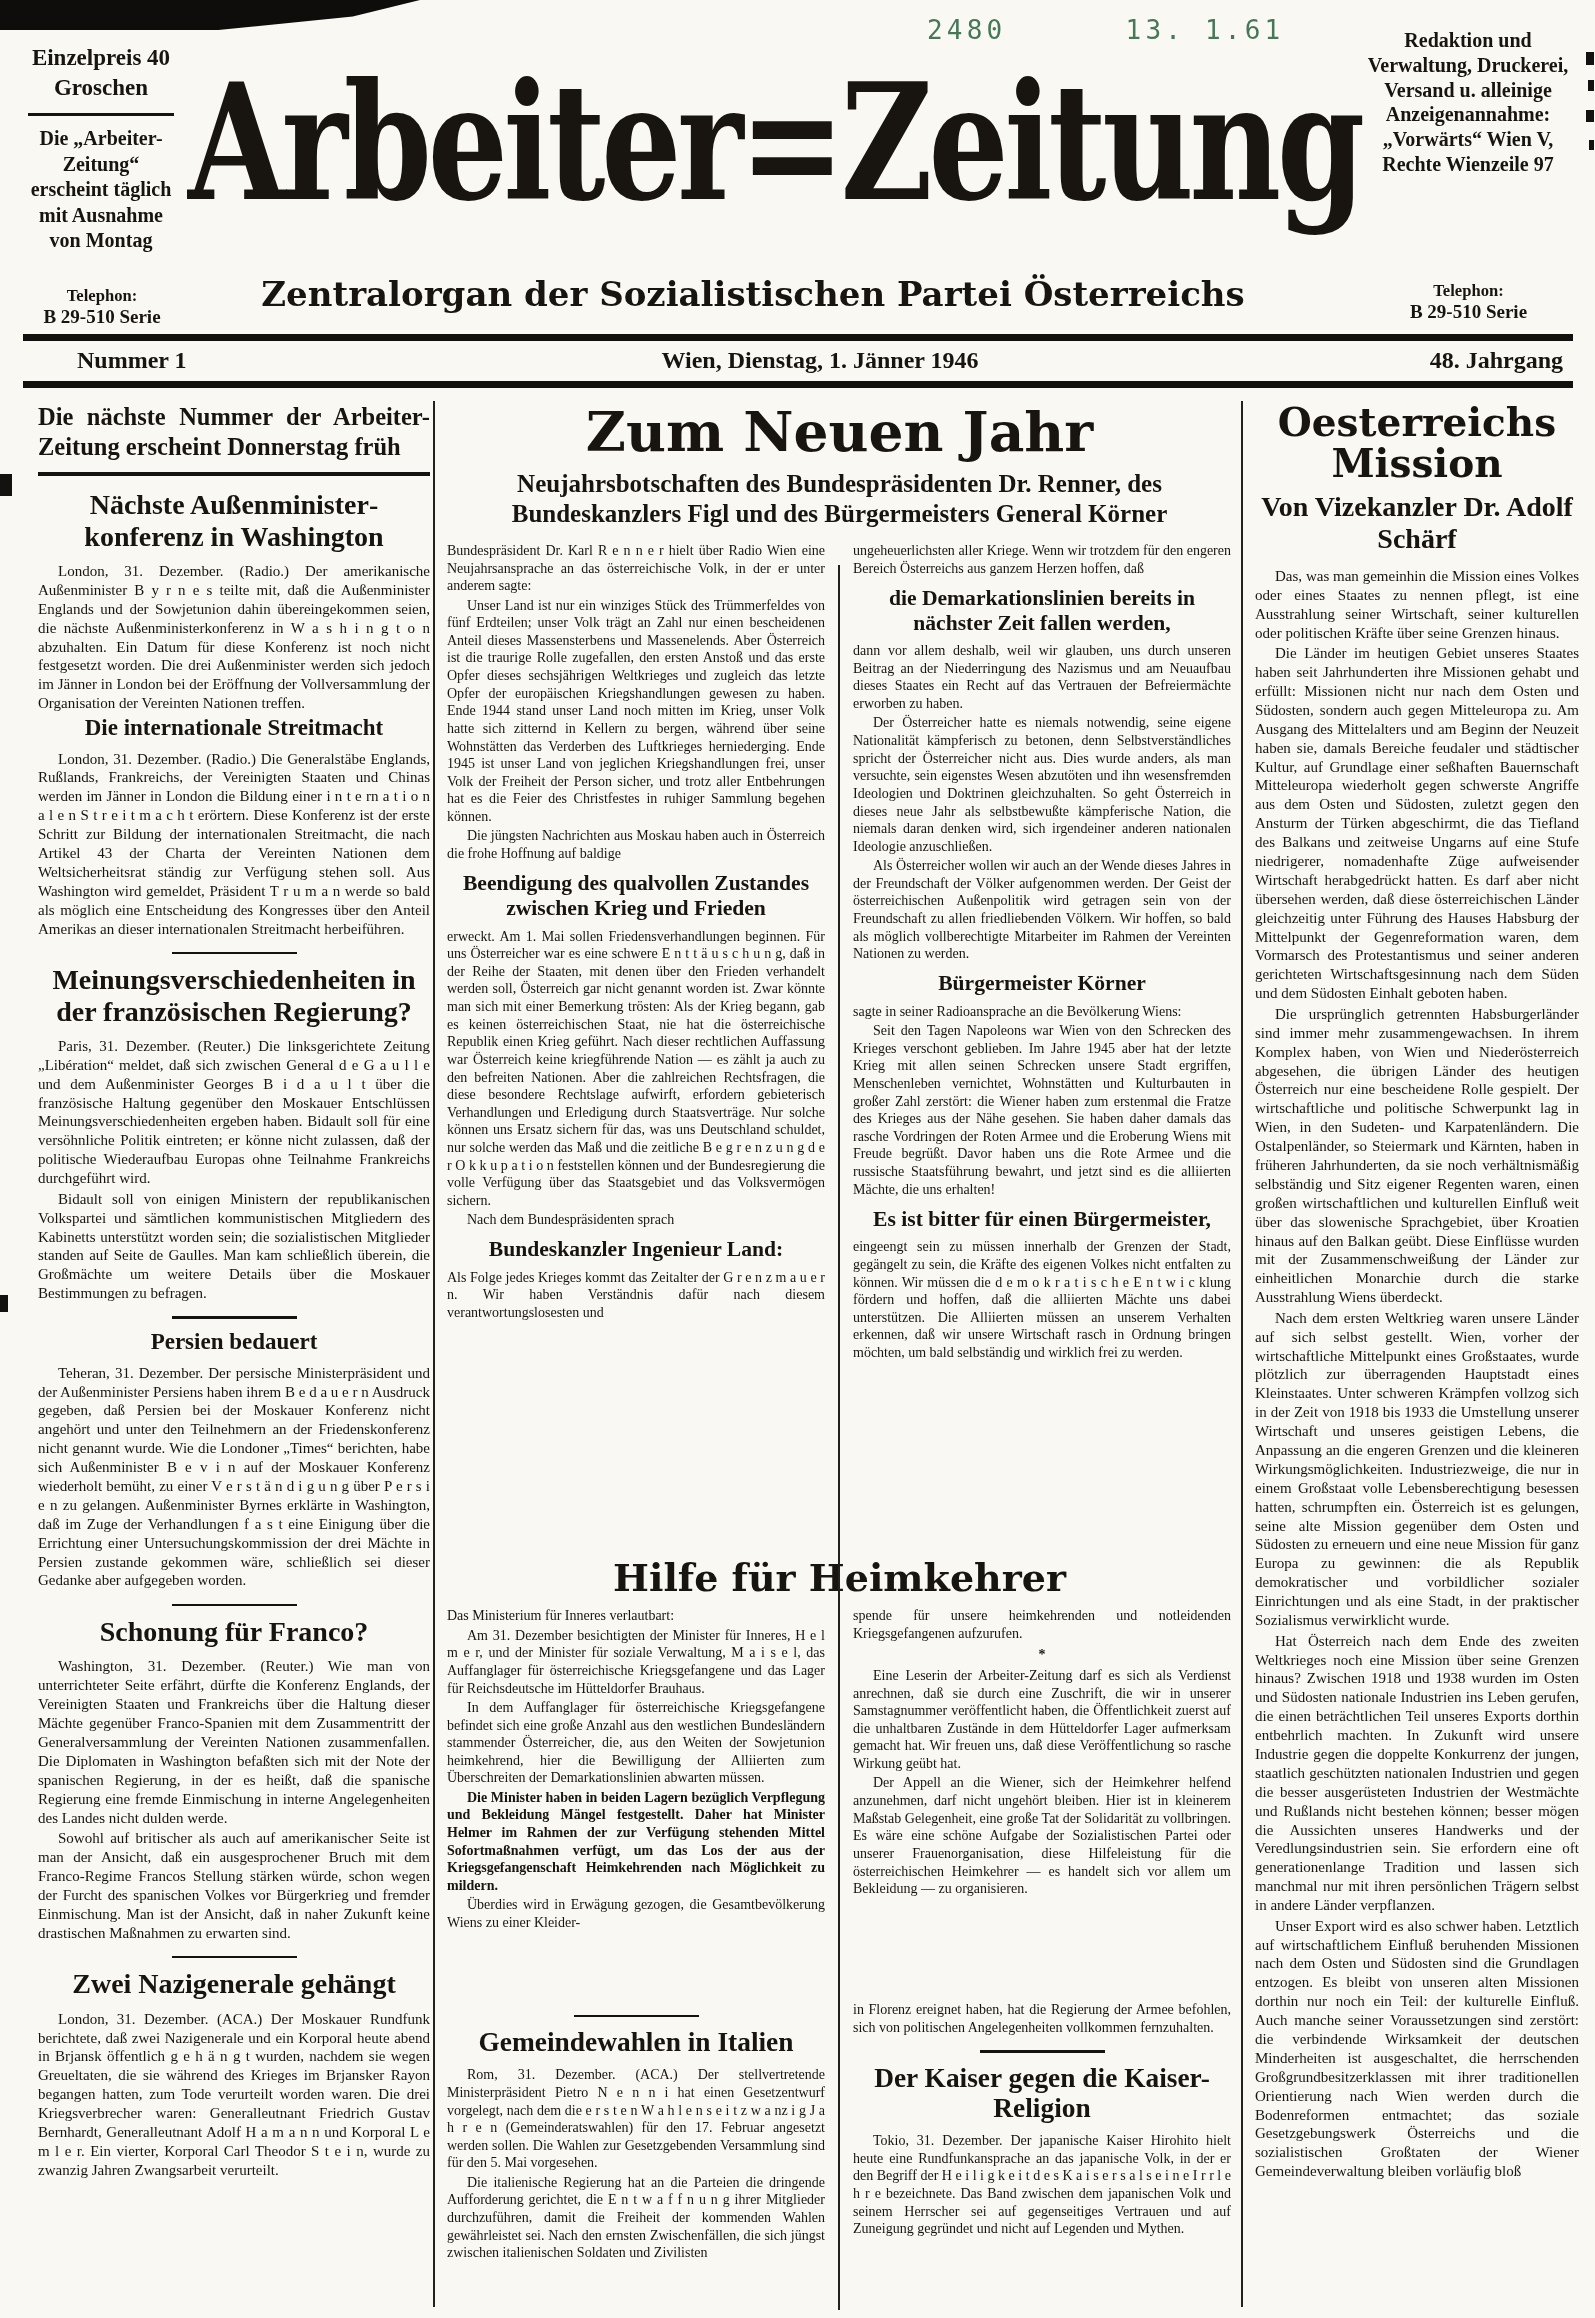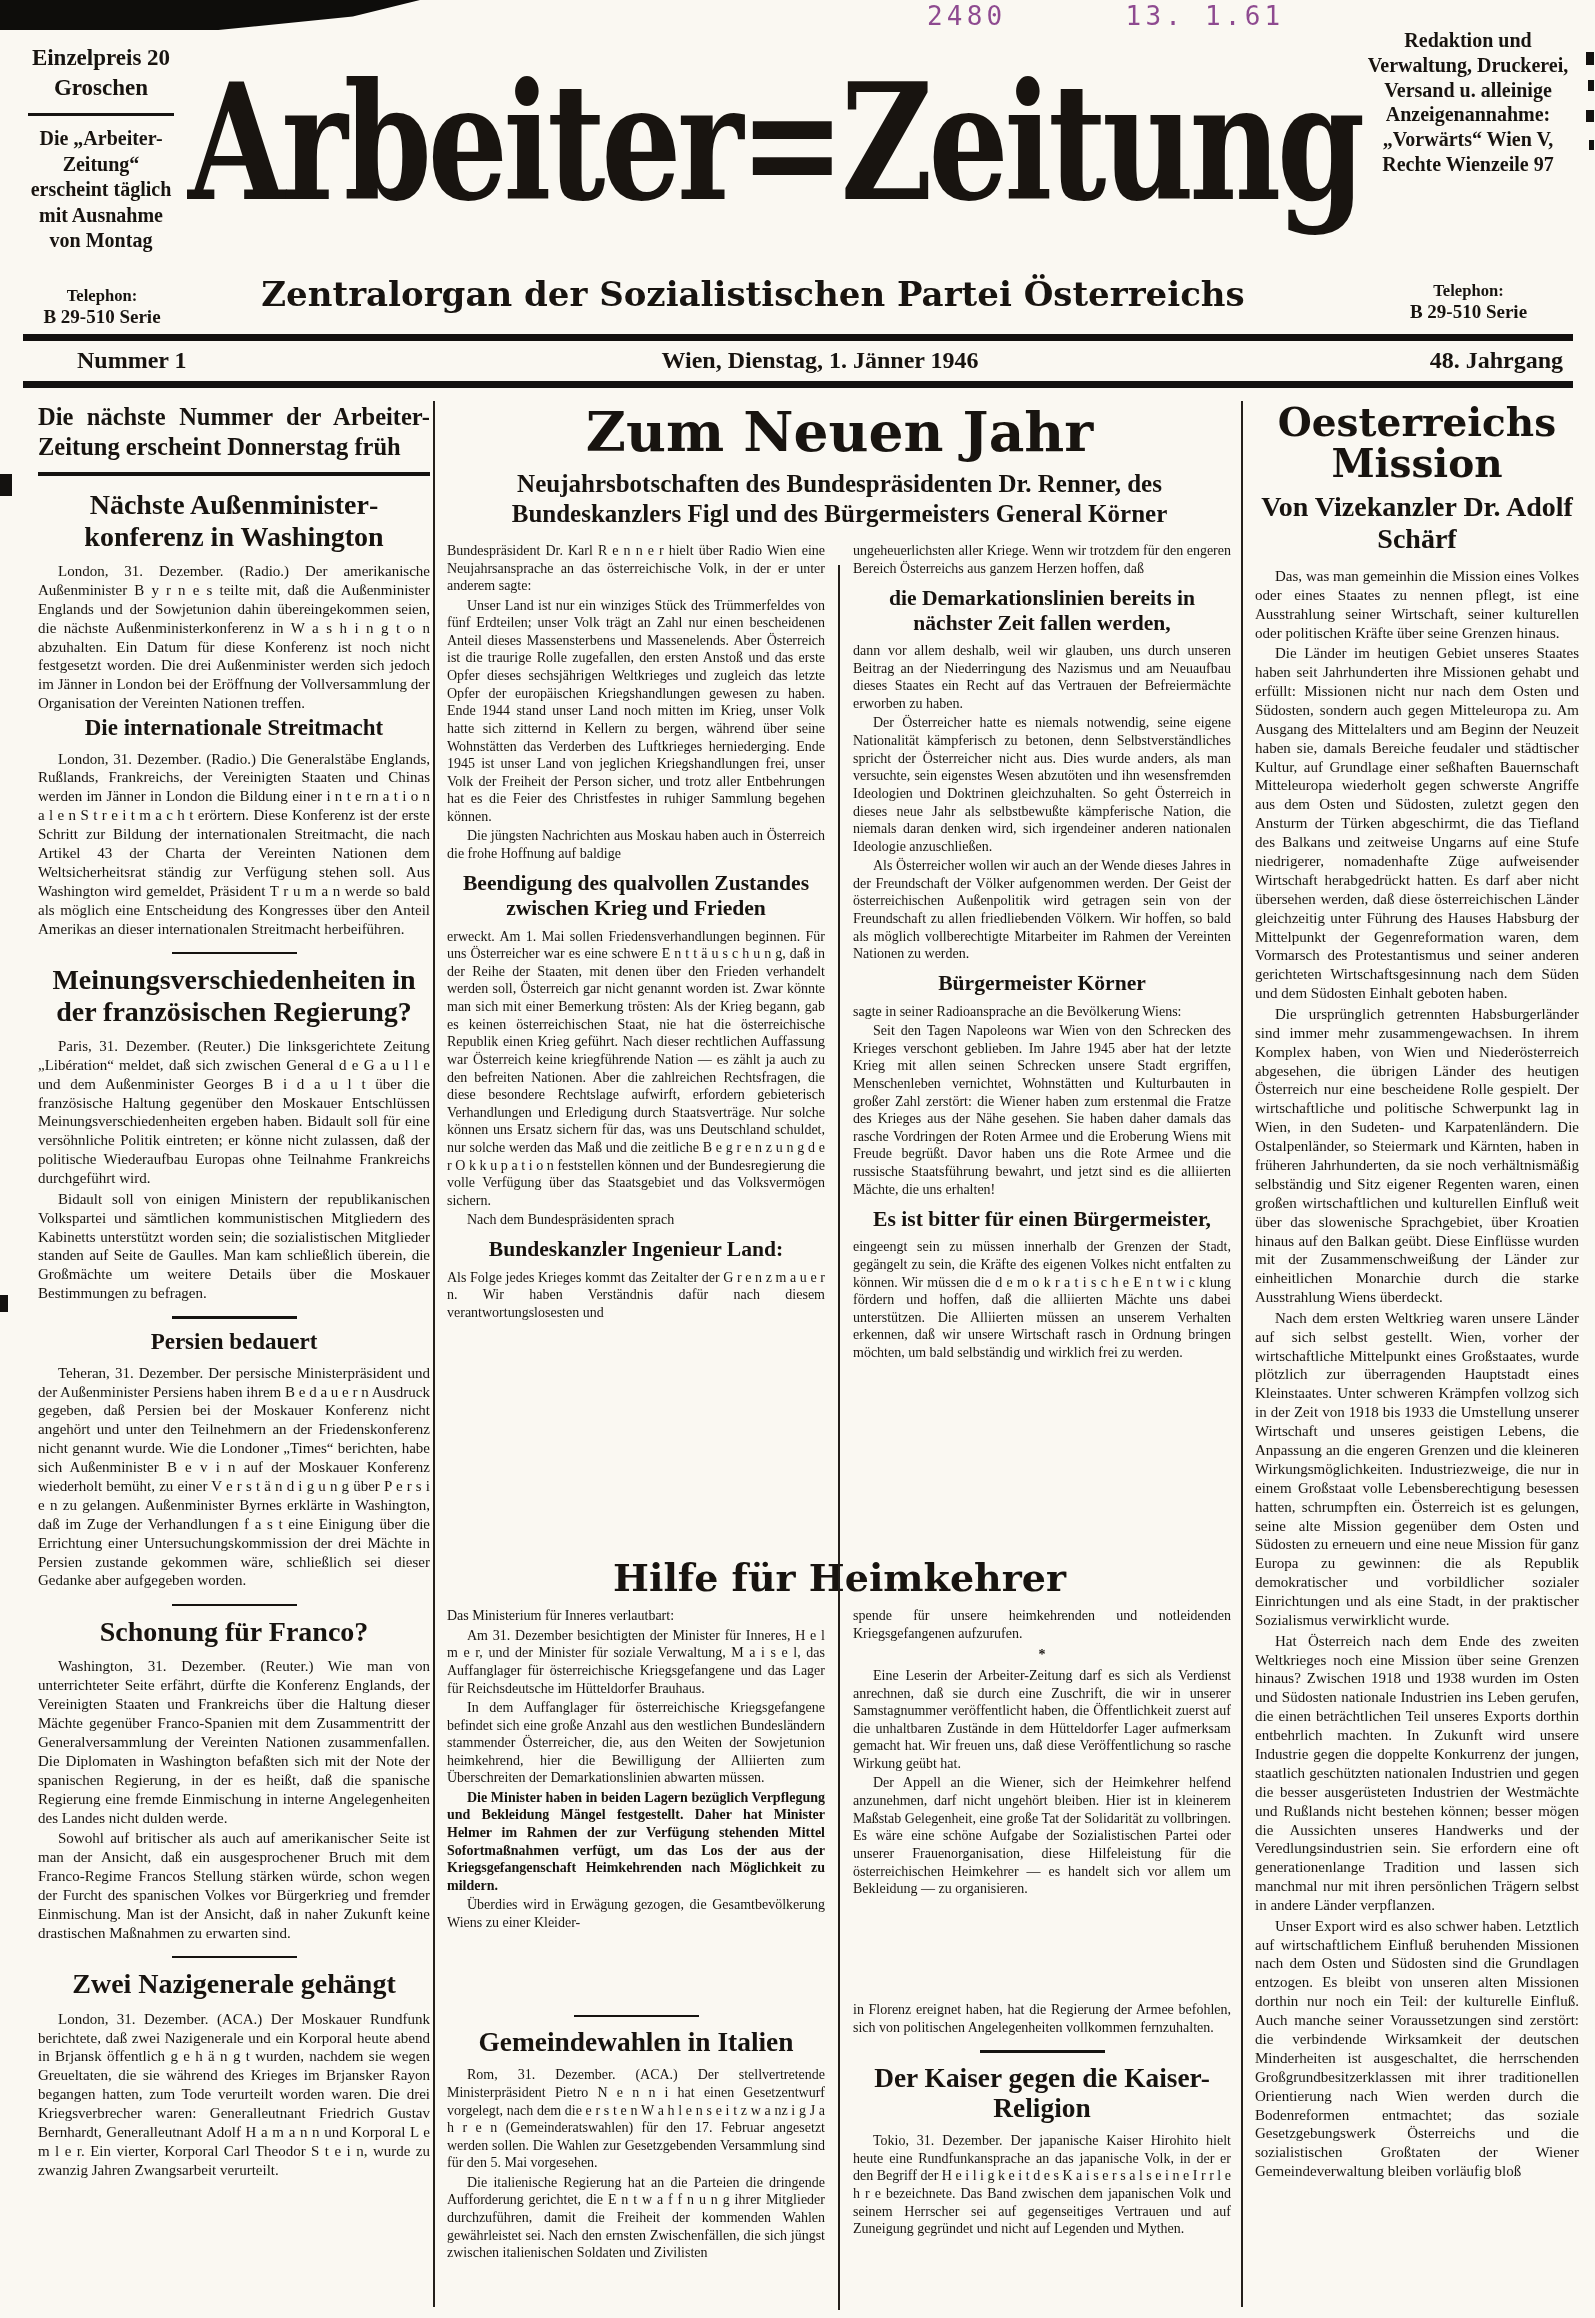--- a/index.html
+++ b/index.html
@@ -5,22 +5,22 @@
   * { margin:0; padding:0; box-sizing:border-box; }
   html,body { background:#8a8a8a; }
   .page {
     position:relative; width:1596px; height:2319px; margin:0 auto;
     background:#faf8f2; color:#181410; overflow:hidden;
     font-family:"Liberation Serif","DejaVu Serif",serif;
   }
   
   .blob-tl { position:absolute; top:0; left:0; width:420px; height:30px; background:#0e0d0b;
              clip-path:polygon(0 0,100% 0,84% 55%,52% 100%,0 100%); }
-  .stamp { position:absolute; top:1px; left:927px; font-family:"DejaVu Sans Mono",monospace;
-           font-size:26px; letter-spacing:4.2px; color:#701a75; opacity:.78; white-space:pre; }
+  .stamp { position:absolute; top:15px; left:927px; font-family:"DejaVu Sans Mono",monospace;
+           font-size:26px; letter-spacing:4.2px; color:#14532d; opacity:.78; white-space:pre; }
   .emark { position:absolute; background:#141210; }
   .em1 { right:2.5px; top:52px;  width:7.5px;  height:12.5px; }
   .em2 { right:2.5px; top:80px;  width:5.8px;  height:10.8px; }
   .em3 { right:2.5px; top:110px; width:7.5px;  height:11.6px; }
   .em4 { right:2.5px; top:140px; width:5px;  height:10px; }
   .em5 { left:0;   top:474px;  width:11.6px; height:21.6px; }
   .em6 { left:0;   top:1295px; width:8.3px; height:16.6px; }
   
   .hdr-left { position:absolute; left:23px; top:43px; width:156px; text-align:center; }
   .hdr-left .price { font-size:23px; font-weight:bold; line-height:1.3; }
@@ -96,21 +96,21 @@
   <div class="blob-tl"></div>
   <div class="stamp">2480      13. 1.61</div>
   <div class="emark em1"></div>
   <div class="emark em2"></div>
   <div class="emark em3"></div>
   <div class="emark em4"></div>
   <div class="emark em5"></div>
   <div class="emark em6"></div>
 
   <div class="hdr-left">
-    <div class="price">Einzelpreis 20 Groschen</div>
+    <div class="price">Einzelpreis 40 Groschen</div>
     <div class="lrule"></div>
     <div class="pub">Die „Arbeiter-Zeitung“ erscheint täglich mit Ausnahme von Montag</div>
   </div>
   <div class="phone phone-l">
     <div class="pl1">Telephon:</div>
     <div class="pl2">B 29-510 Serie</div>
   </div>
 
   <div class="masthead">
     <span class="mh">Arbeiter=Zeitung</span>

